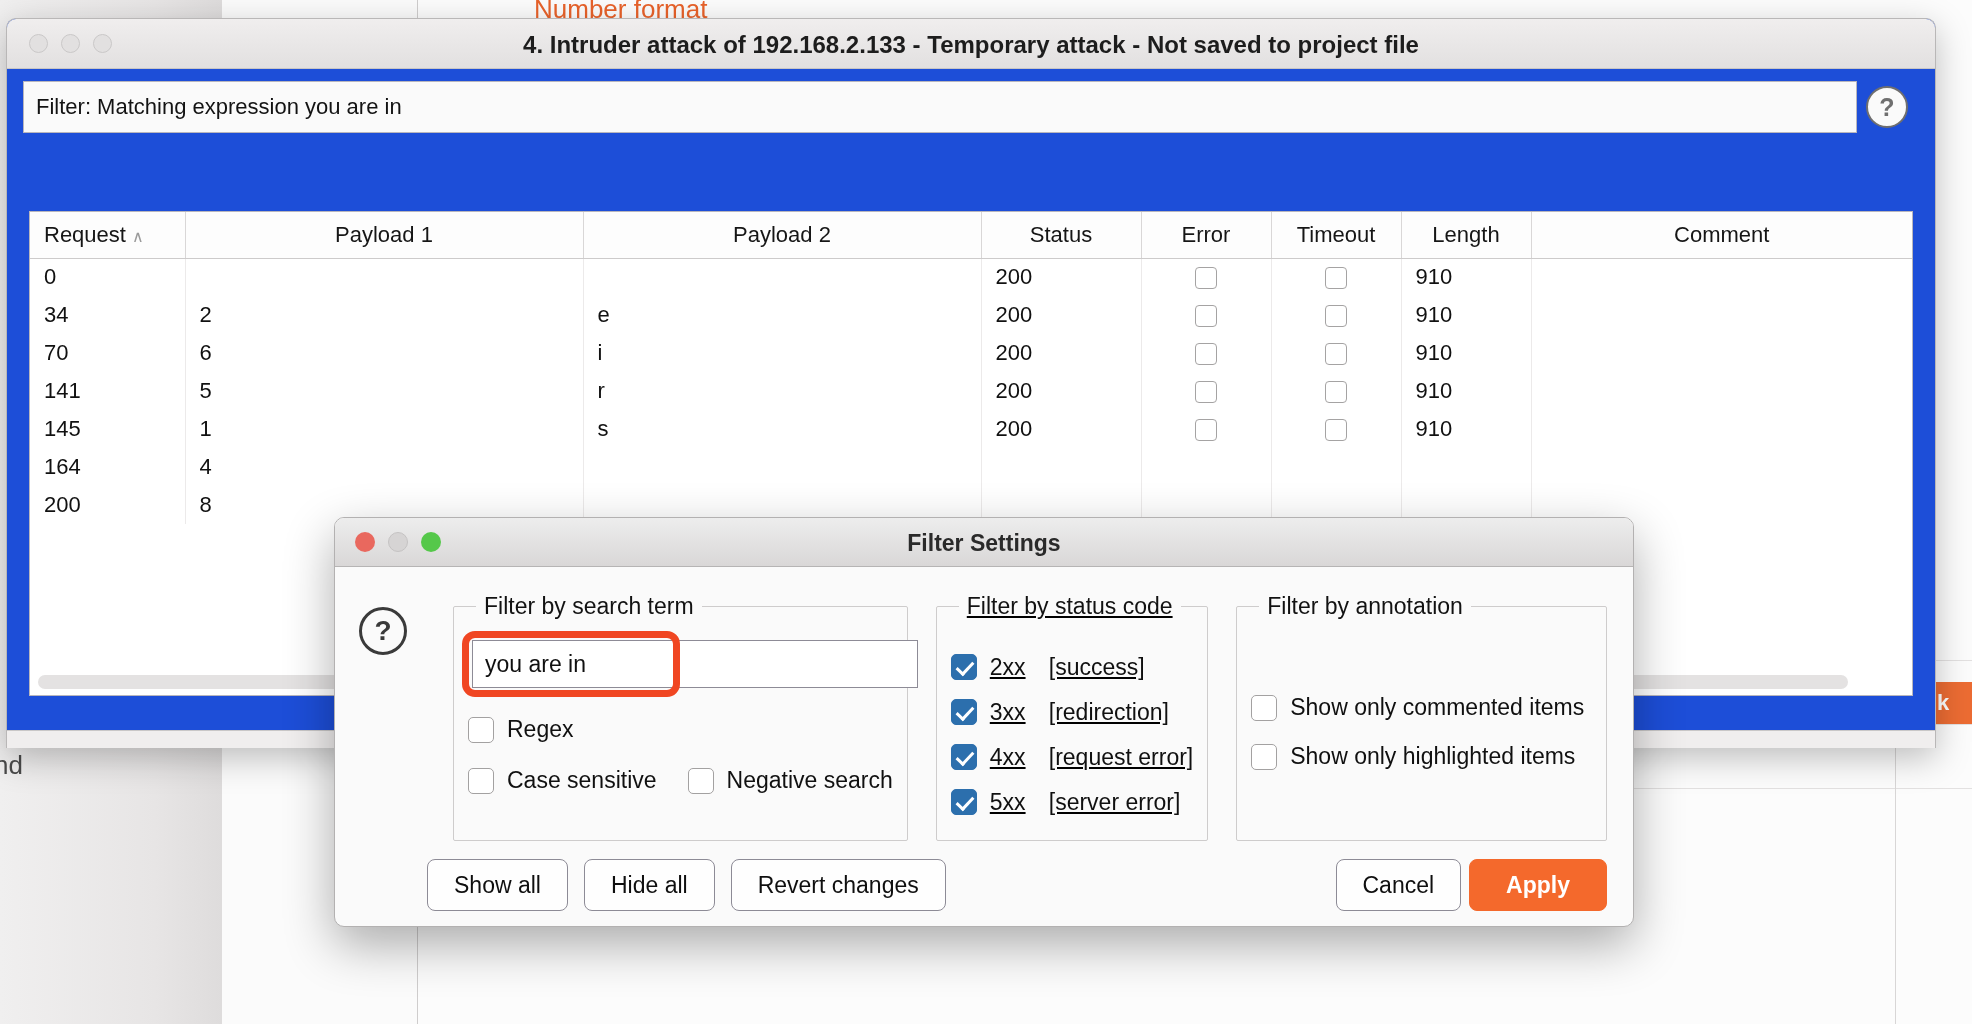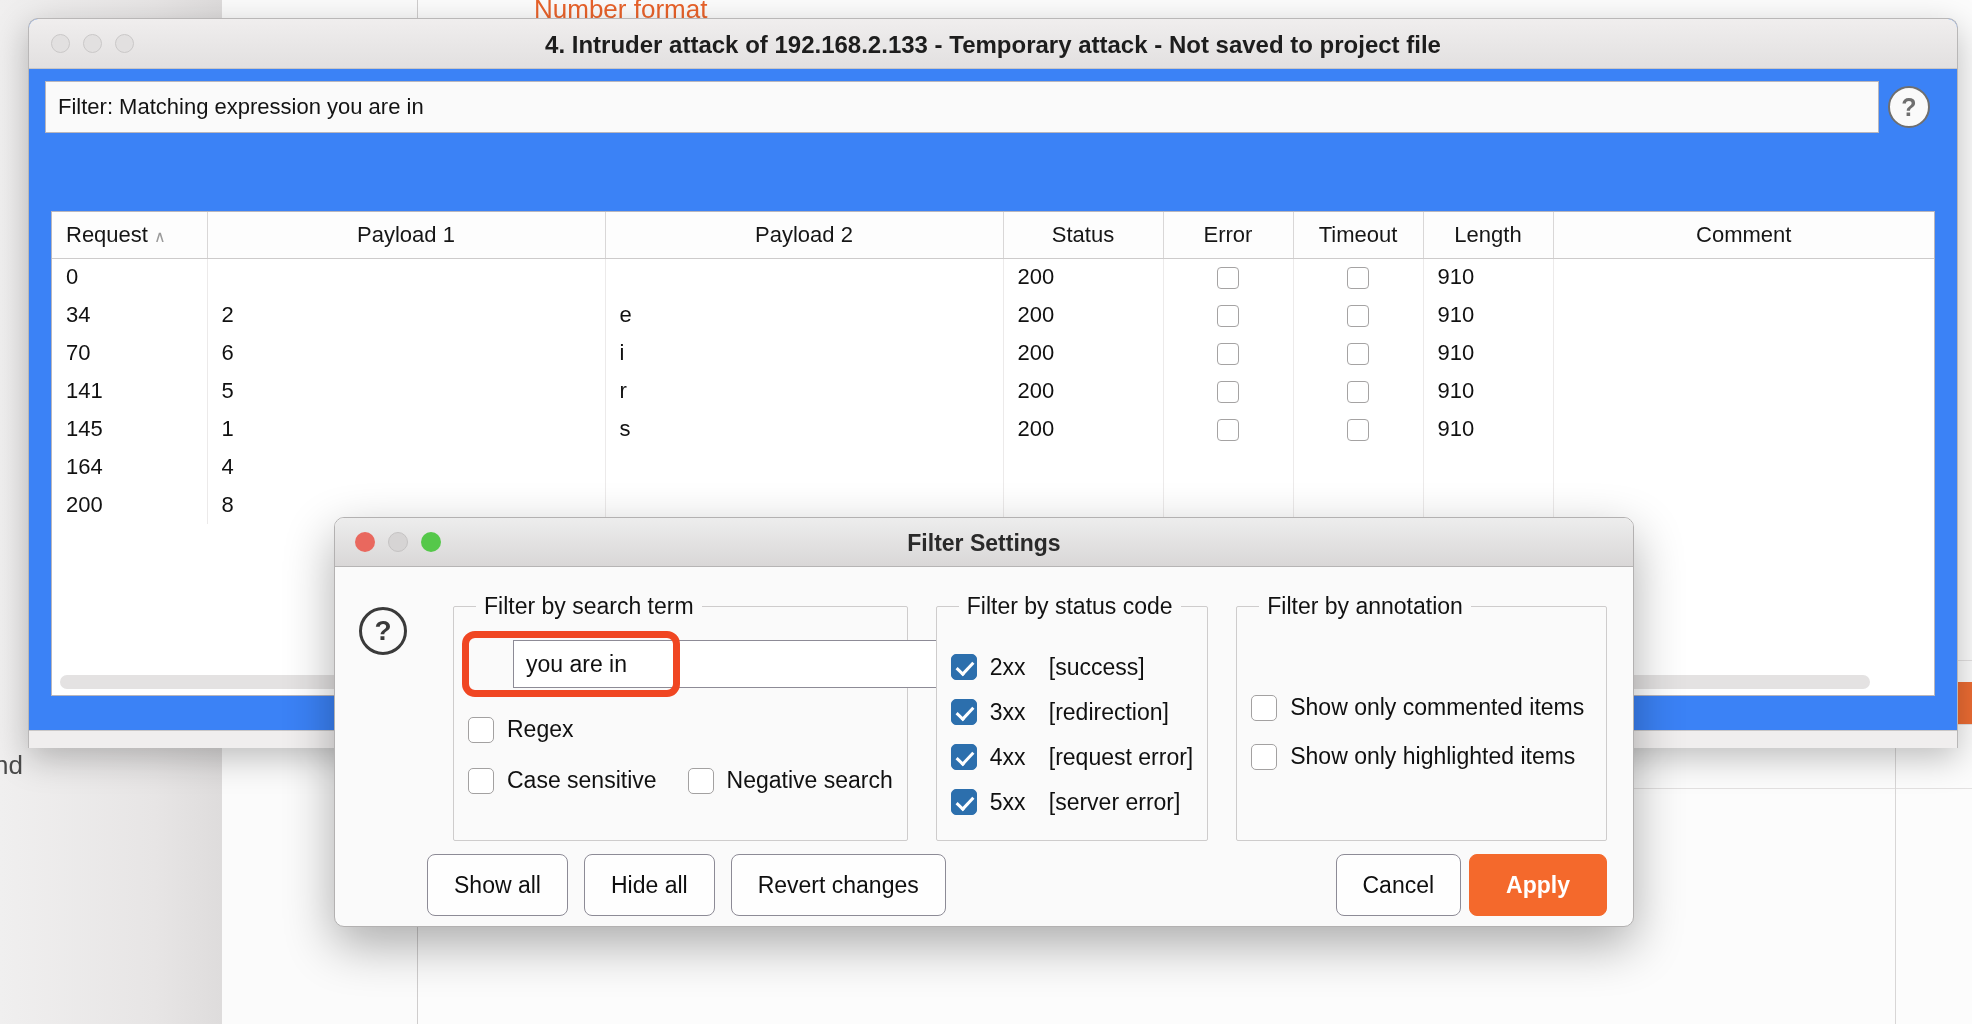--- a/index.html
+++ b/index.html
@@ -42,23 +42,23 @@
     color: #fff; font-size: 22px; font-weight: bold;
     display: flex; align-items: center; justify-content: center;
     overflow: hidden;
   }
   .bg-vline {
     position: absolute; width: 1px; background: #d8d6d6;
   }
 
   
   #main-window {
-    position: absolute; left: 28px; top: 18px;
+    position: absolute; left: 6px; top: 18px;
     width: 1930px; height: 730px;
-    background: #3b82f6;
+    background: #1d4ed8;
     border-radius: 10px 10px 0 0;
     border: 1px solid #b9b7b7;
     border-bottom: none;
     box-shadow: 0 10px 34px rgba(0,0,0,0.25);
     overflow: hidden;
   }
   .titlebar {
     height: 50px; position: relative;
     background: linear-gradient(to bottom,#f0eeee,#e2e0e0);
     border-bottom: 1px solid #c8c6c6;
@@ -178,30 +178,29 @@
 
   .groups { display: flex; gap: 28px; margin-left: 92px; }
   fieldset.grp {
     border: 1px solid #cecccc; border-radius: 2px;
     padding: 16px 14px 14px 14px; position: relative; background: #fafafa;
   }
   fieldset.grp legend {
     font-size: 23px; color: #121212; padding: 0 8px; margin-left: 8px;
   }
   .grp-search { width: 478px; height: 248px; }
-  .grp-status { width: 266px; height: 248px; }
+  .grp-status { width: 266px; height: 248px; text-decoration: underline; }
   .grp-annot  { width: 398px; height: 248px; }
 
   .search-input-row { position: relative; height: 54px; margin-top: 4px; }
   .search-input {
     position: absolute; left: 4px; top: 0; width: 446px; height: 48px;
     border: 1px solid #8d8b96; background: #fff;
     font-size: 23px; color: #101010; padding: 0 12px;
     font-family: "Liberation Sans", sans-serif;
-    margin-left: 41px;
   }
   .redbox {
     position: absolute; left: -6px; top: -9px;
     width: 218px; height: 66px;
     border: 7px solid #f04622; border-radius: 13px;
     pointer-events: none;
   }
 
   .cb-row { display: flex; align-items: center; gap: 13px; margin-top: 22px; }
   .cb-row.tight { margin-top: 24px; }
@@ -226,21 +225,21 @@
 
   .annot-spacer { height: 36px; }
 
   .dlg-footer {
     position: absolute; left: 0; right: 0; bottom: 0; height: 86px;
     display: flex; align-items: center; padding: 0 26px;
   }
   .footer-left { display: flex; gap: 16px; margin-left: 66px; }
   .footer-right { margin-left: auto; display: flex; gap: 8px; justify-content: flex-end; }
   .btn {
-    height: 62px; padding: 0 26px; border-radius: 8px;
+    height: 52px; padding: 0 26px; border-radius: 8px;
     border: 1px solid #8d8b96; background: #fefefe;
     font-size: 23px; color: #0f0f0f; cursor: default;
     font-family: "Liberation Sans", sans-serif;
     display: flex; align-items: center; justify-content: center;
   }
   .btn.primary {
     background: #f4692c; border-color: #f4692c; color: #fff; font-weight: bold;
     padding: 0 36px;
   }
 </style>

